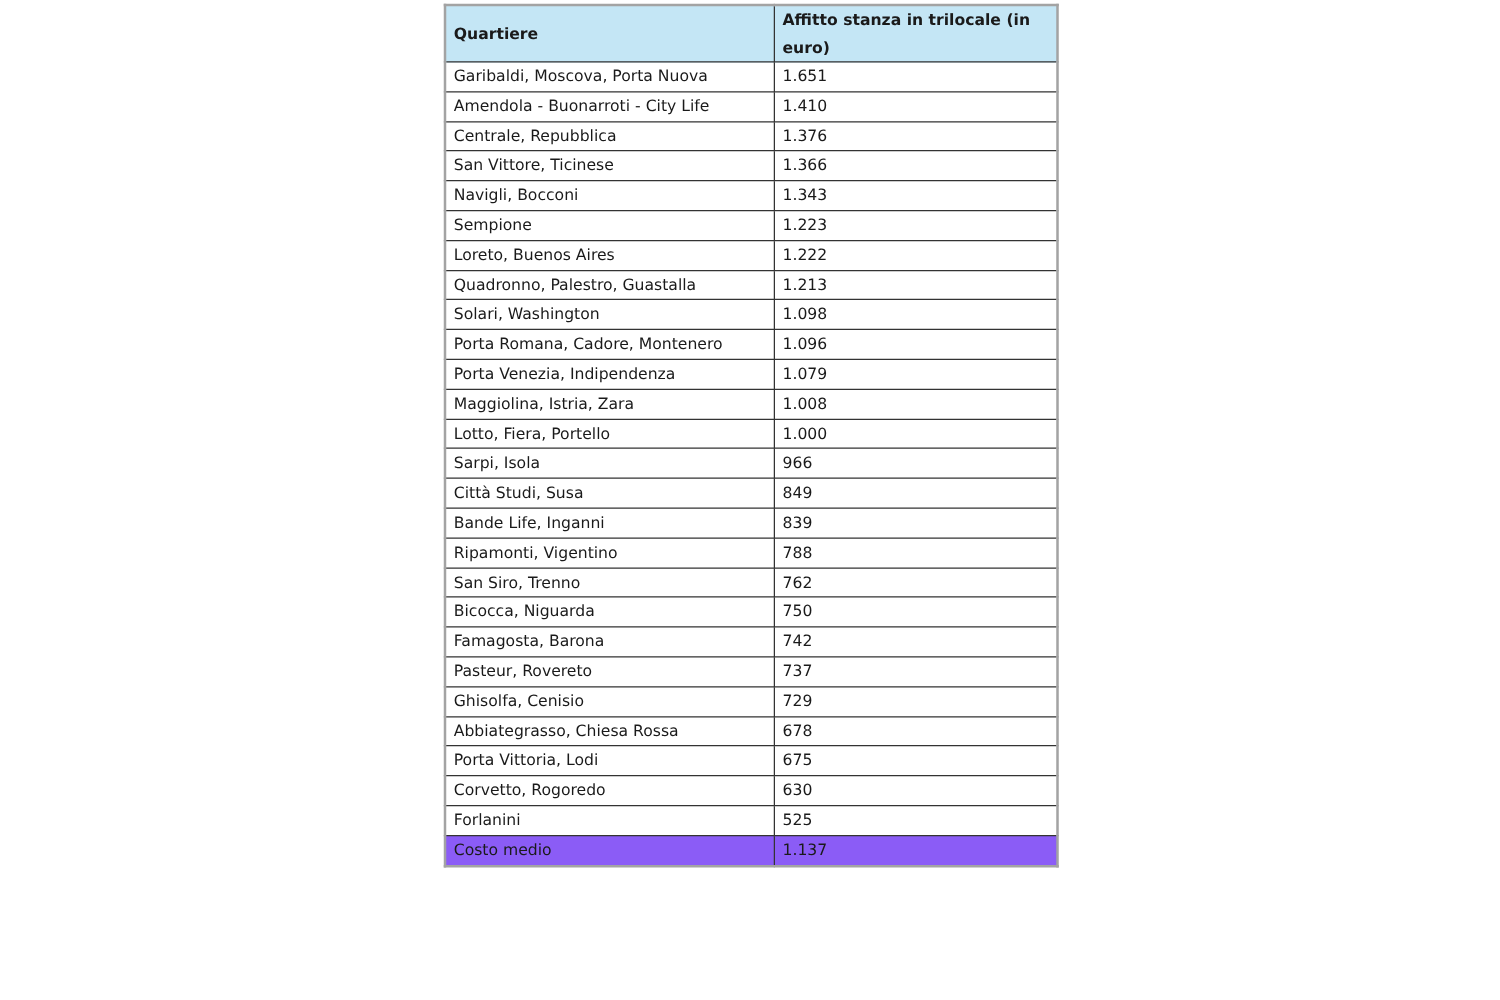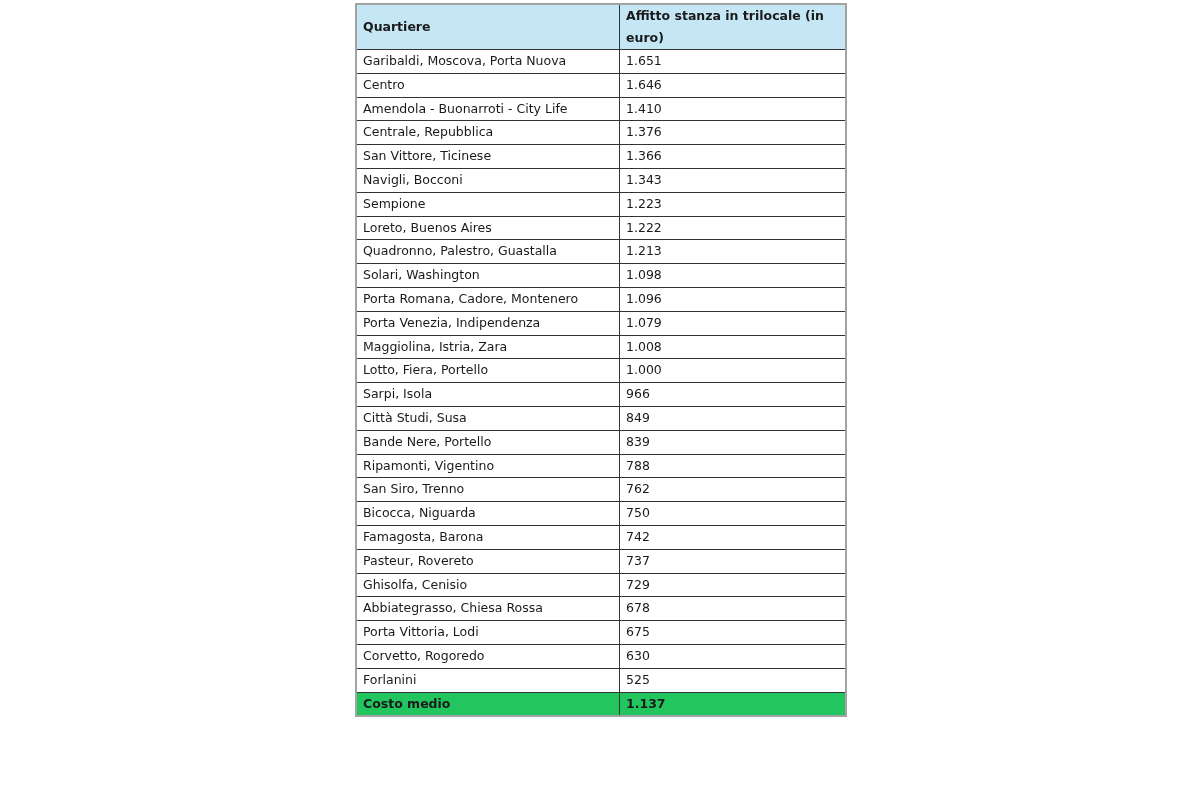--- a/index.html
+++ b/index.html
@@ -5,40 +5,36 @@
   html, body { margin: 0; padding: 0; background: #ffffff; }
   body { width: 1200px; height: 800px; position: relative; overflow: hidden;
          font-family: "DejaVu Sans", sans-serif; font-size: 12.5px; color: #1a1a1a; }
   table { position: absolute; left: 355px; top: 3px; width: 492px;
           border-collapse: collapse; border: 2px solid #a3a3a3; }
   td, th { border: 1px solid #333; padding: 0 6px; height: 22.8px; line-height: 22.8px; }
   th { background: #c4e6f5; text-align: left; font-weight: bold; vertical-align: middle; }
   thead th { height: 44px; line-height: 22px; }
   .c1 { width: 250px; }
   .num { text-align: left; }
-  tfoot td { background: #22c55e; font-weight: bold; }
+  tfoot td { background: #8b5cf6; font-weight: normal; }
 </style>
 </head>
 <body>
 
 <table>
   <thead>
     <tr>
       <th class="c1">Quartiere</th>
       <th>Affitto stanza in trilocale (in euro)</th>
     </tr>
   </thead>
   <tbody id="tbody">
       <tr>
         <td>Garibaldi, Moscova, Porta Nuova</td>
         <td class="num">1.651</td>
-      </tr>
-      <tr>
-        <td>Centro</td>
-        <td class="num">1.646</td>
       </tr>
       <tr>
         <td>Amendola - Buonarroti - City Life</td>
         <td class="num">1.410</td>
       </tr>
       <tr>
         <td>Centrale, Repubblica</td>
         <td class="num">1.376</td>
       </tr>
       <tr>
@@ -83,21 +79,21 @@
       </tr>
       <tr>
         <td>Sarpi, Isola</td>
         <td class="num">966</td>
       </tr>
       <tr>
         <td>Città Studi, Susa</td>
         <td class="num">849</td>
       </tr>
       <tr>
-        <td>Bande Nere, Portello</td>
+        <td>Bande Life, Inganni</td>
         <td class="num">839</td>
       </tr>
       <tr>
         <td>Ripamonti, Vigentino</td>
         <td class="num">788</td>
       </tr>
       <tr>
         <td>San Siro, Trenno</td>
         <td class="num">762</td>
       </tr>

